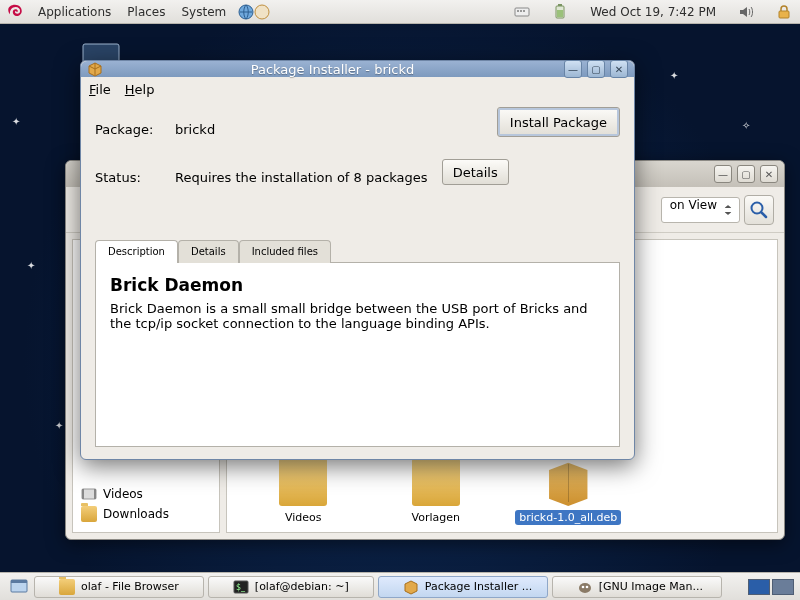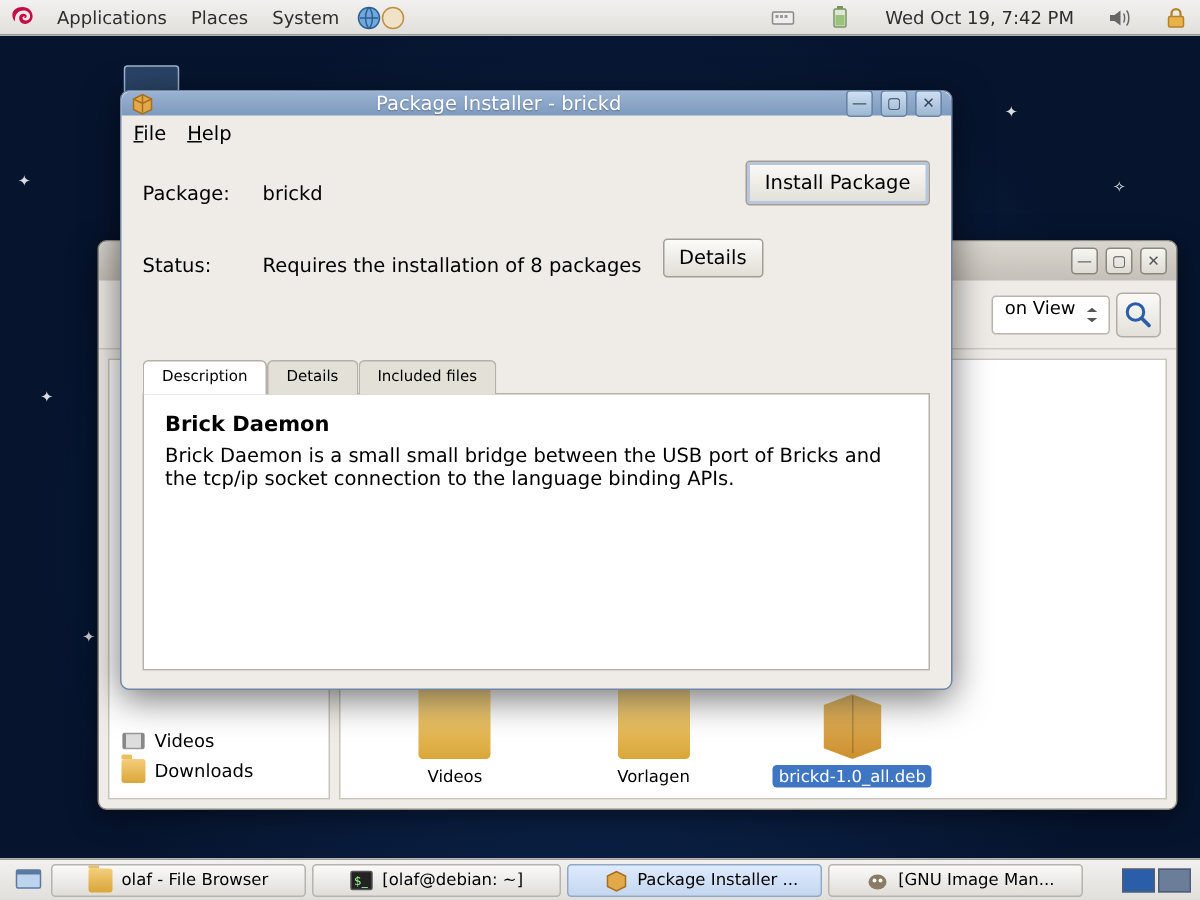--- a/index.html
+++ b/index.html
@@ -94,21 +94,21 @@
   .detailsbtn { height:26px; padding:0 10px; border:1px solid #a19e96; border-radius:3px;
     background:linear-gradient(#fcfbf8,#e1ded6); font-size:13px; margin-left:14px; }
   .tabs { display:flex; margin-top:14px; }
   .tab { padding:5px 12px 6px; font-size:10px; border:1px solid #b4b1a9; border-bottom:none;
     background:#e3e0d8; position:relative; top:1px;margin-top:40px; }
   .tab.active { background:#fff; border-top-left-radius:4px; border-top-right-radius:4px;
     border-color:#b4b1a9; z-index:1; }
   .tab:not(.active) { border-top-left-radius:4px; border-top-right-radius:4px; }
   .tabpanel { flex:1; background:#fff; border:1px solid #b4b1a9; padding:12px 14px;
     font-size:13px; overflow:auto; }
-  .tabpanel h4 { font-size:14px; margin-bottom:6px; }
+  .tabpanel h4 { font-size:17px; margin-bottom:6px; }
 
   
   .foldermini { width:16px; height:14px; background:linear-gradient(#f3ce7a,#d9a63b);
     border-radius:2px; position:relative; }
   .foldermini::before { content:""; position:absolute; top:-3px; left:0; width:7px; height:3px;
     background:#e8c064; border-radius:1px 1px 0 0; }
   .folderbig { width:44px; height:36px; background:linear-gradient(#f7d88c,#d9a639);
     border-radius:3px; position:relative; }
   .folderbig::before { content:""; position:absolute; top:-6px; left:2px; width:16px; height:6px;
     background:#efc76d; border-radius:2px 2px 0 0; }

